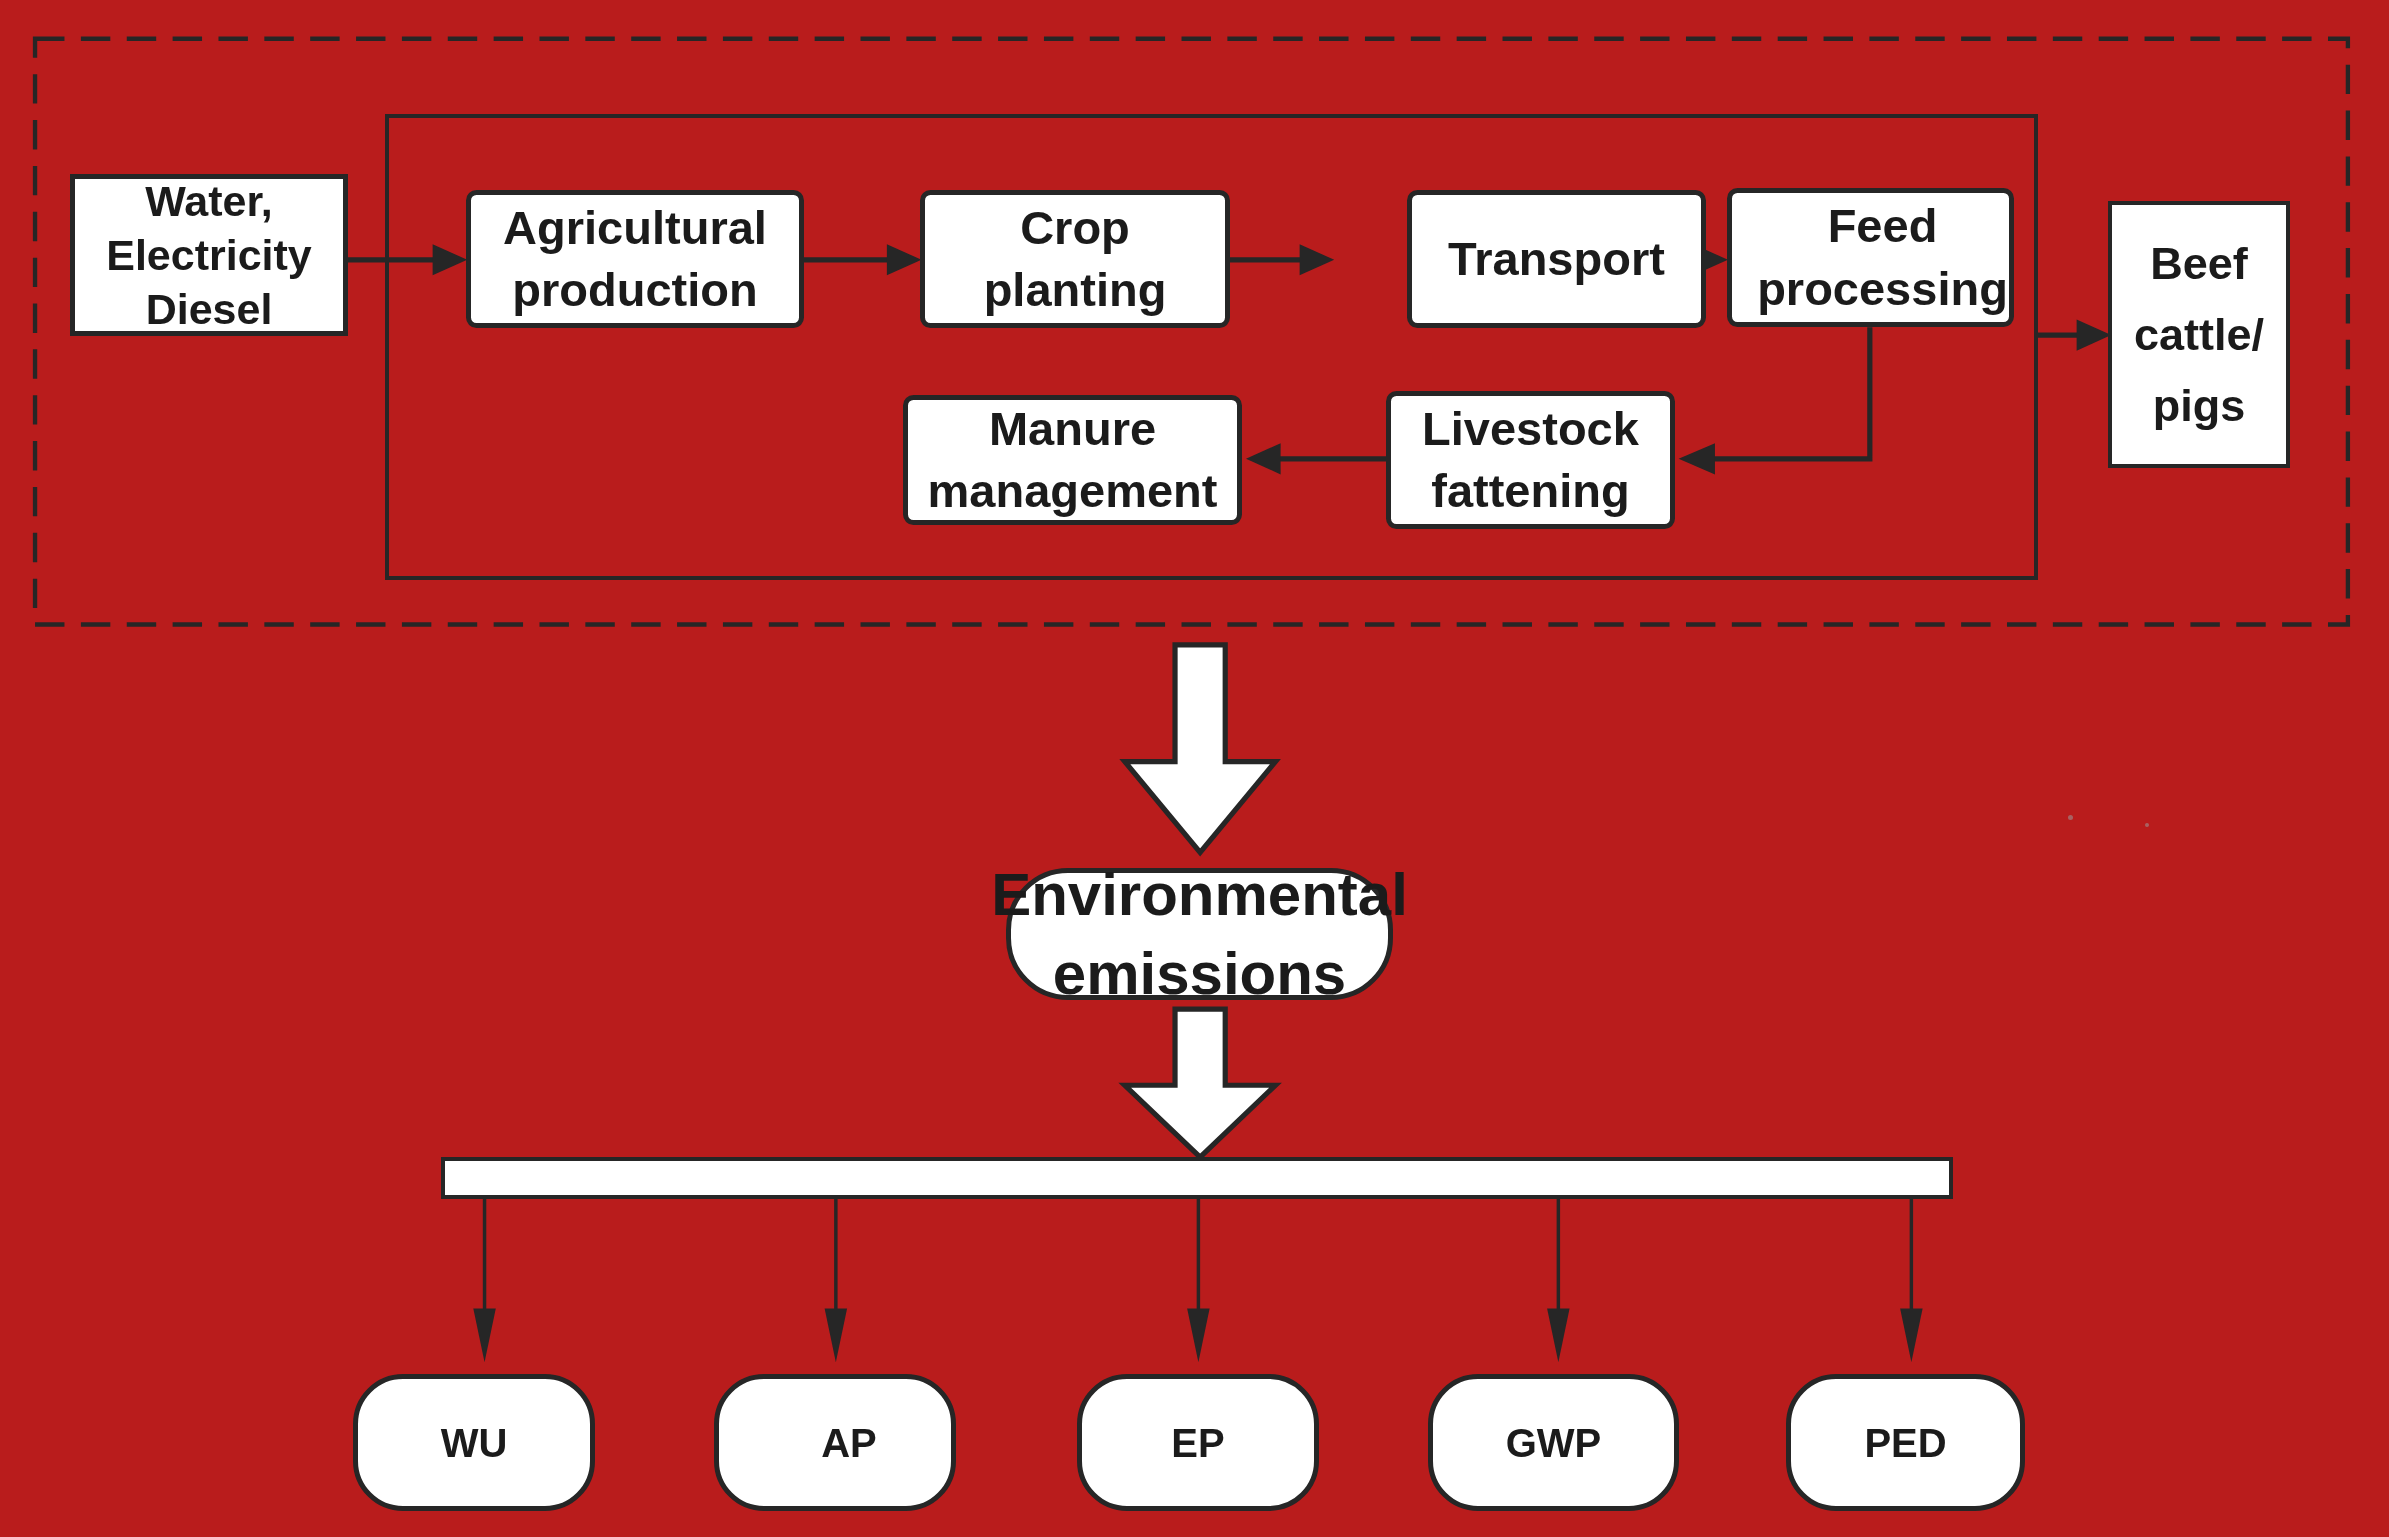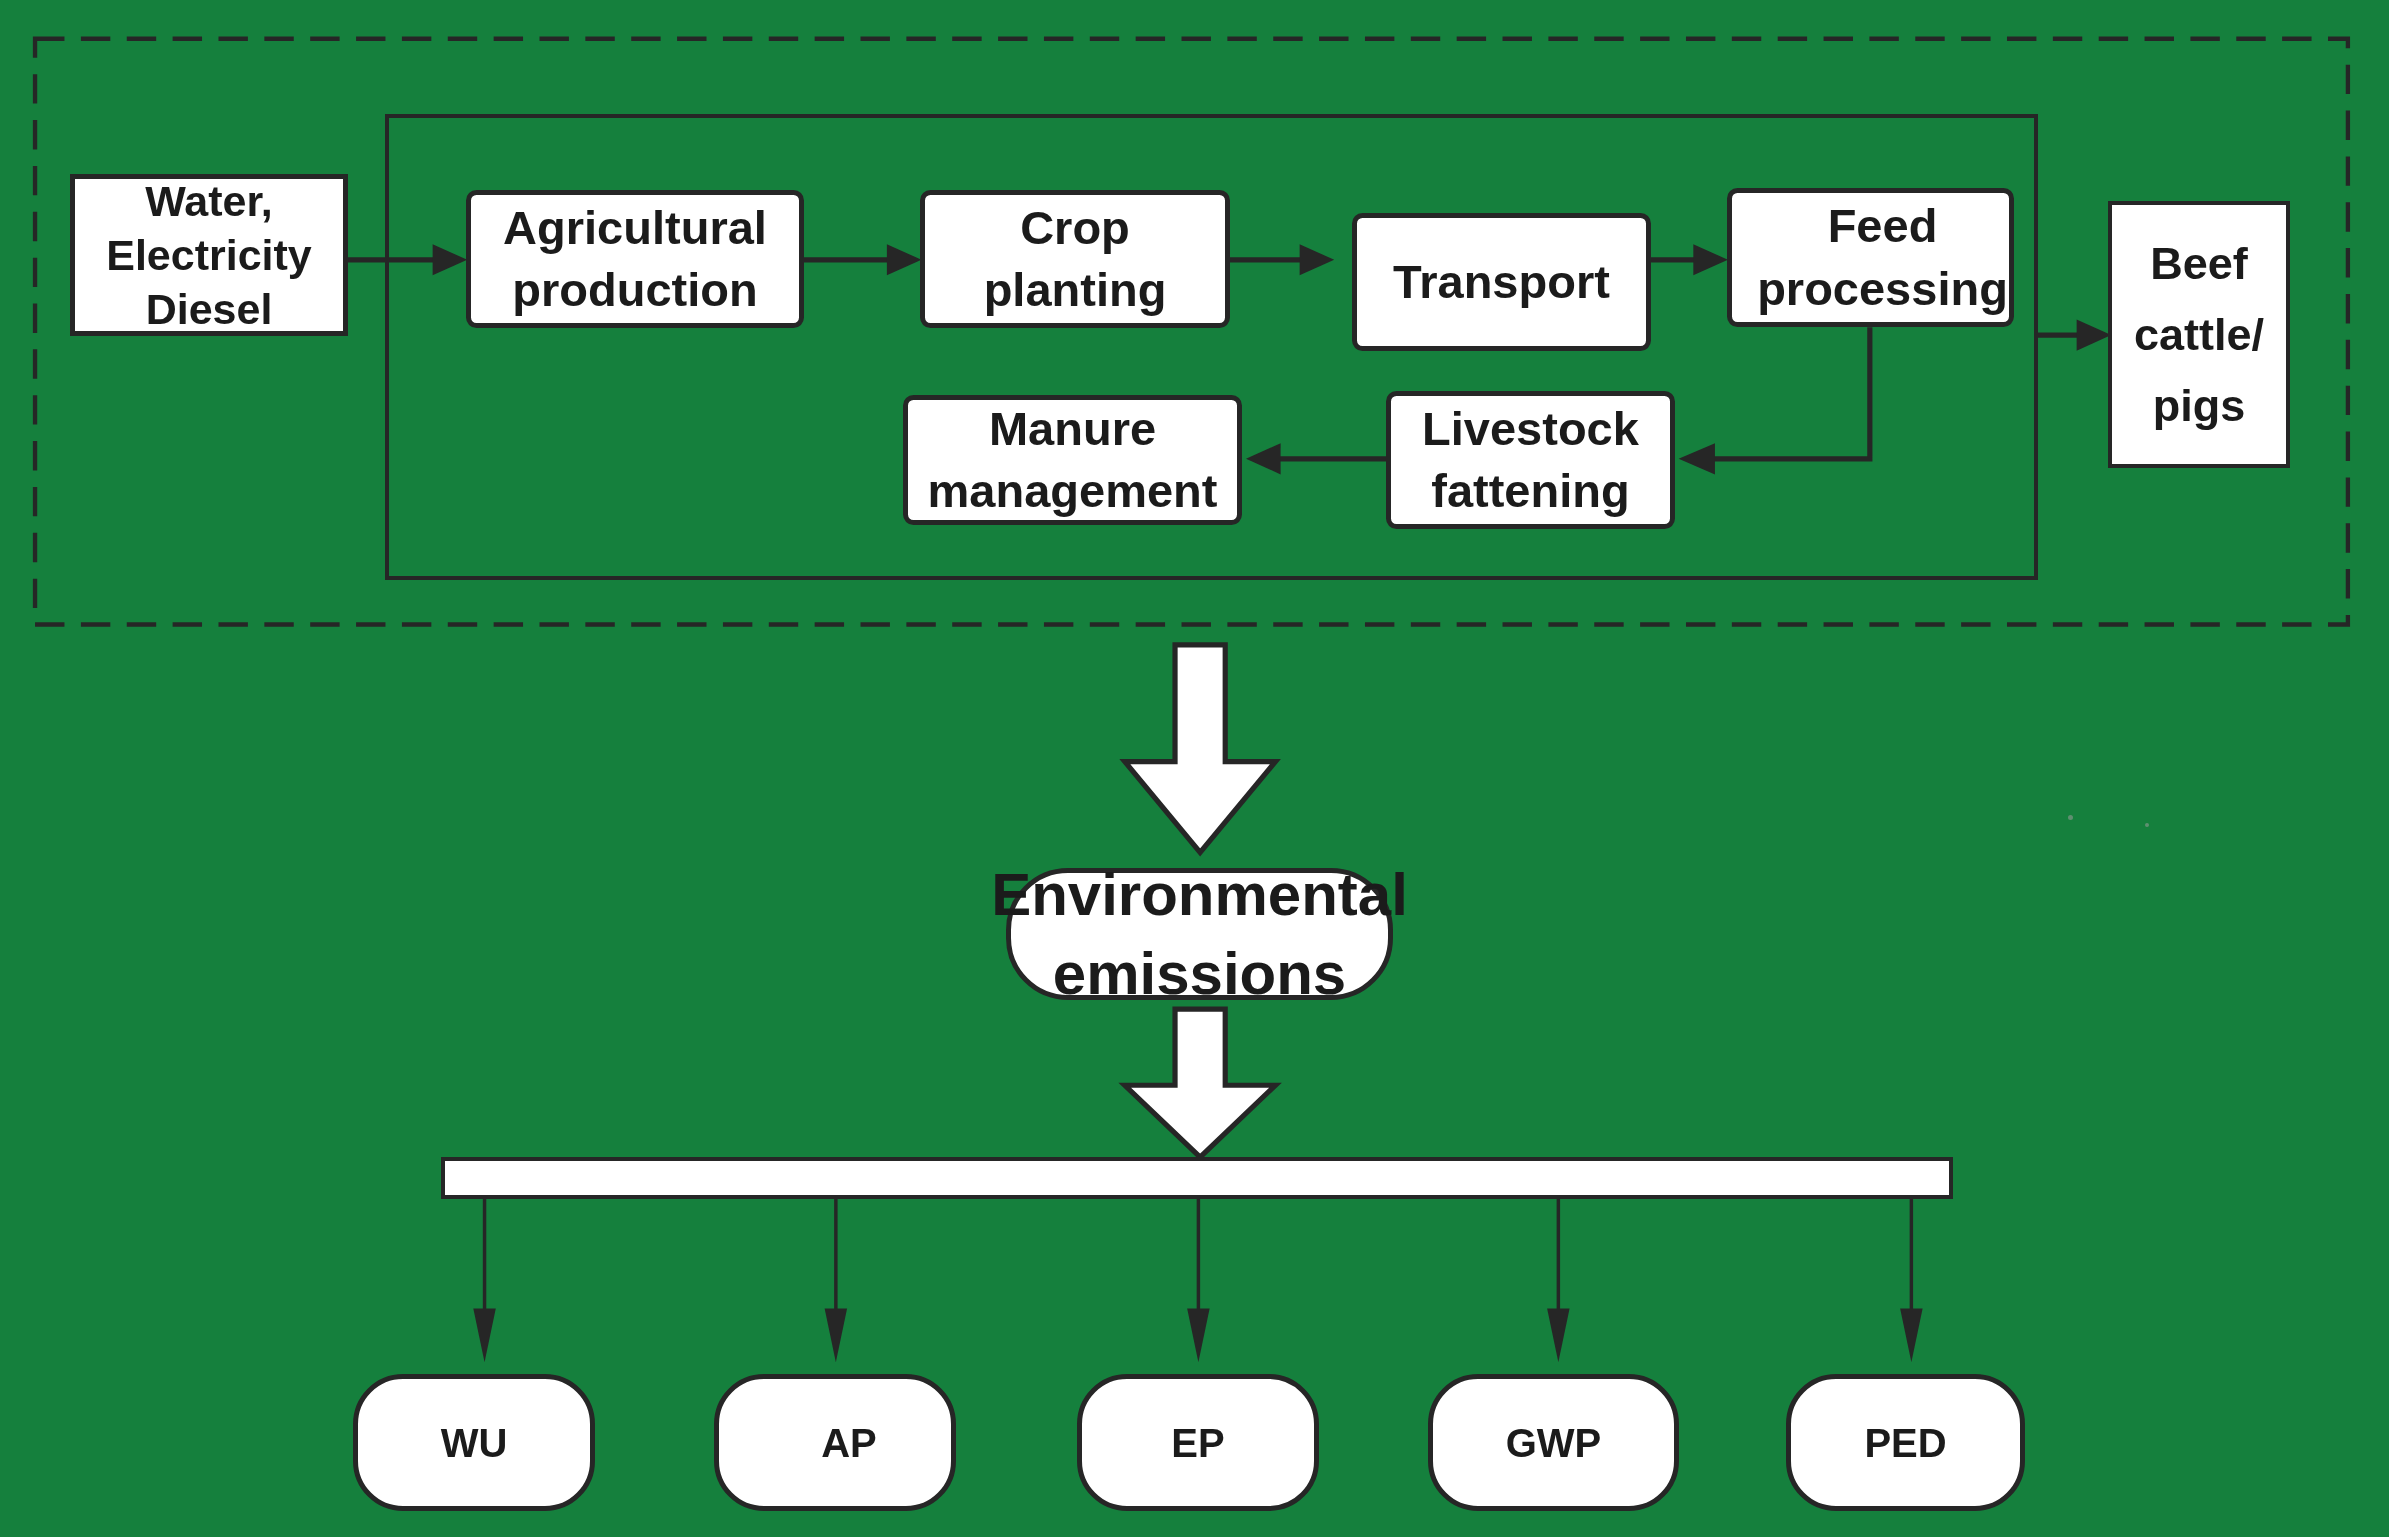--- a/index.html
+++ b/index.html
@@ -1,16 +1,16 @@
 <!DOCTYPE html>
 <html style="font-size:14px"><head>
 <meta charset="utf-8">
 <style>
   html,body{margin:0;padding:0;background:#ffffff;}
-  .canvas{position:relative;width:2389px;height:1538px;background:#15803d;overflow:hidden;
+  .canvas{position:relative;width:2389px;height:1538px;background:#b91c1c;overflow:hidden;
           font-family:"Liberation Sans", sans-serif;color:#1b1b1b;}
   .layer{position:absolute;left:0;top:0;width:2389px;height:1538px;pointer-events:none;}
   .bx{position:absolute;box-sizing:border-box;border:5.2px solid #262626;background:#ffffff;
       display:flex;align-items:center;justify-content:center;text-align:center;}
   .frame{position:absolute;box-sizing:border-box;border:4.3px solid #262626;background:transparent;}
   .lbl{white-space:pre-line;font-weight:bold;color:#1b1b1b;}
   .f-stage{font-size:47px;line-height:1.32;}
   .f-input{font-size:43px;line-height:1.26;}
   .f-out{font-size:45px;line-height:1.58;}
   .f-emis{font-size:60px;line-height:1.32;}
@@ -107,21 +107,21 @@
   </div>
 
   <div class="bx round" style="left:466px;top:190px;width:338px;height:138px;">
     <span class="lbl f-stage">Agricultural
 production</span>
   </div>
   <div class="bx round" style="left:920px;top:190px;width:310px;height:138px;">
     <span class="lbl f-stage">Crop
 planting</span>
   </div>
-  <div class="bx round" style="left:1352px;top:190px;width:299px;height:138px;margin-top:23px;">
+  <div class="bx round" style="left:1407px;top:190px;width:299px;height:138px;">
     <span class="lbl f-stage">Transport</span>
   </div>
   <div class="bx round" style="left:1727px;top:188px;width:287px;height:139px;padding-left:24px;">
     <span class="lbl f-stage">Feed
 processing</span>
   </div>
 
   <div class="bx round" style="left:903px;top:395px;width:339px;height:130px;">
     <span class="lbl f-stage">Manure
 management</span>

